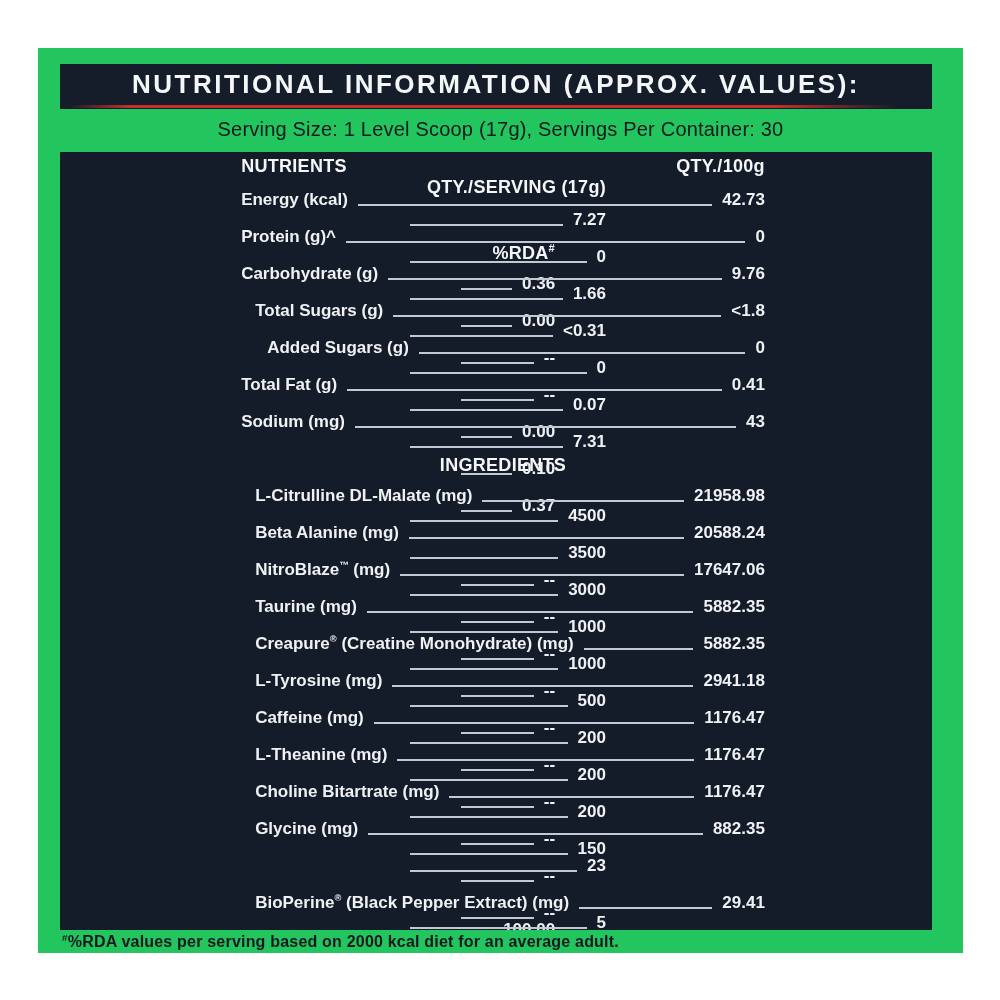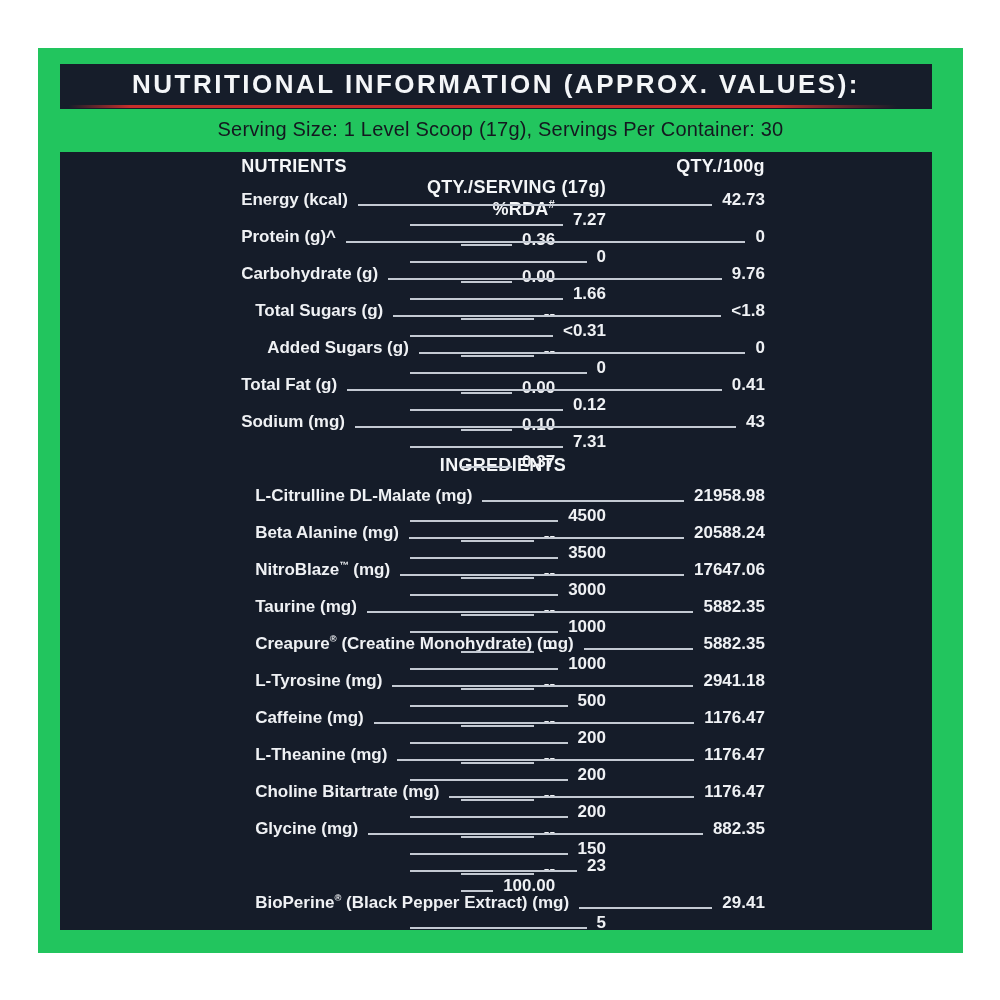--- a/index.html
+++ b/index.html
@@ -38,21 +38,21 @@
     width:872px; height:778px;
     background:#151C29;
     padding:0 12px 0 26px;
     overflow:hidden;
   }
   .t-row { display:flex; align-items:center; height:37px;flex-direction:column; }
   .header-row { height:38px; padding-top:4px; }
   .seg { display:flex; align-items:center; min-width:0; }
   .seg1 { width:62.8%; }
   .seg2 { width:24.7%; }
-  .seg3 { width:12.5%; }
+  .seg3 { width:12.5%;margin-top:44px; }
   .col-h {
     font-size:18px; font-weight:bold; color:#F4F6F8; white-space:nowrap;
     letter-spacing:0.3px;
   }
   .lbl, .val {
     font-size:17px; font-weight:bold; color:#EFF1F4; white-space:nowrap;
   }
   .lead {
     flex:1 1 auto; min-width:8px; height:1px;
     border-bottom:2px solid #C3C9D2;
@@ -178,21 +178,21 @@
     </div>
   </div>
         <div class="t-row">
     <div class="seg seg1">
       <span class="lbl">Total Fat (g)</span>
       <span class="lead"></span>
       <span class="val">0.41</span>
     </div>
     <div class="seg seg2">
       <span class="lead"></span>
-      <span class="val">0.12</span>
+      <span class="val">0.07</span>
     </div>
     <div class="seg seg3">
       <span class="lead"></span>
       <span class="val">0.10</span>
     </div>
   </div>
         <div class="t-row">
     <div class="seg seg1">
       <span class="lbl">Sodium (mg)</span>
       <span class="lead"></span>
@@ -386,14 +386,17 @@
     </div>
     <div class="seg seg3">
       <span class="lead"></span>
       <span class="val">--</span>
     </div>
   </div>
       </div>
 
   </div>
 
+  <div class="footer">
+    <span class="sup-hash">#</span><span>%RDA values per serving based on 2000 kcal diet for an average adult.</span>
+  </div>
 
 </div>
 
 </body></html>

